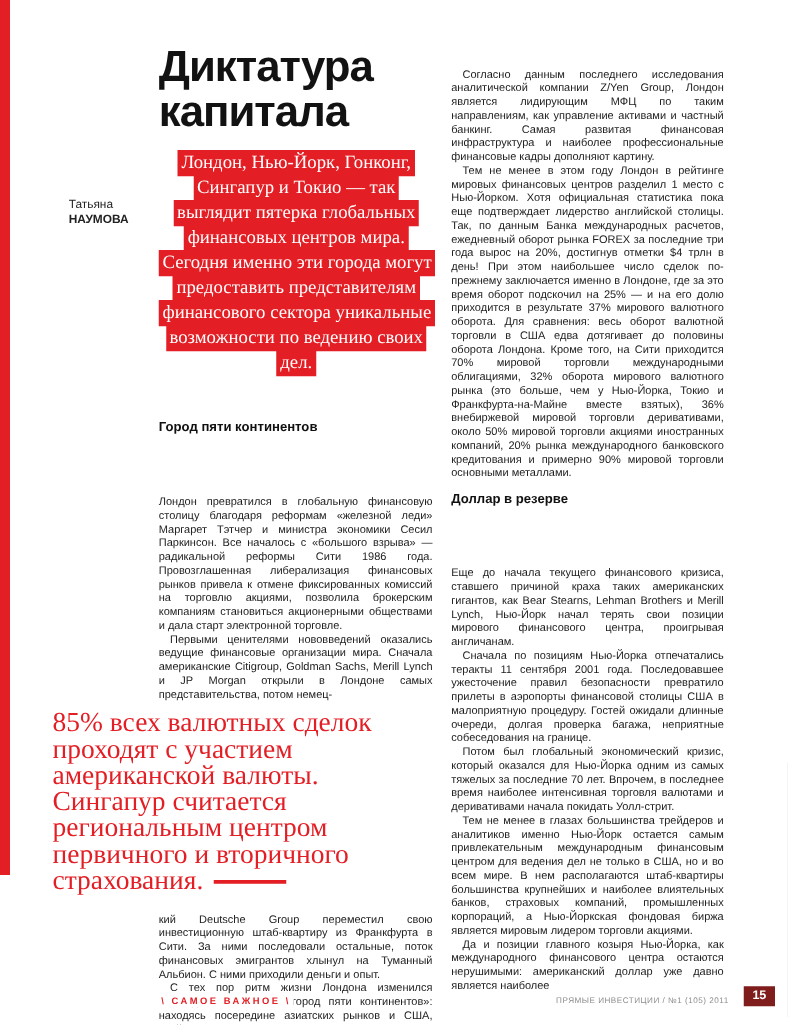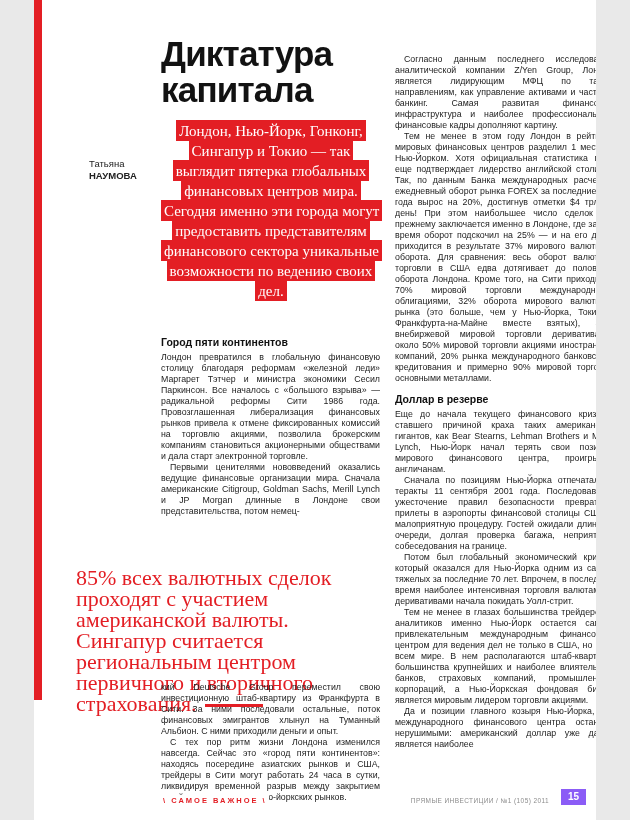--- a/index.html
+++ b/index.html
@@ -1,17 +1,17 @@
 <!DOCTYPE html>
 <html lang="ru"><head>
 <meta charset="utf-8">
 <style>
   html,body { margin:0; padding:0; background:#e9e9e9; }
   .page {
-    position:relative; width:562px; height:820px; background:#ffffff;
+    position:relative; width:630px; height:820px; background:#ffffff;
     overflow:hidden; font-family:"Liberation Sans", sans-serif; color:#1c1c1c;
     margin:0 auto;
   }
   .red-stripe { position:absolute; left:0; top:0; width:8px; height:700px; background:#e31e24; }
 
   .title { position:absolute; left:127px; top:36px; margin:0; font-size:35px; font-weight:bold;
            line-height:1.03; letter-spacing:-0.8px; color:#121212; }
   .title span { display:block; }
 
   .author { position:absolute; left:55px; top:158px; font-size:9.5px; line-height:1.3; color:#222; }
@@ -25,34 +25,34 @@
   .col { position:absolute; }
   .mid1  { left:127px; top:336px; width:219px; }
   .mid2  { left:127px; top:682px; width:219px; }
   .right { left:361px; top:54px;  width:218px; }
 
   .h { margin:0 0 4px 0; font-size:10.5px; font-weight:bold; color:#111; }
   .h2m { margin-top:9px; }
 
   .col p { margin:0; font-size:8.8px; line-height:11px; text-align:justify;
            text-indent:9px; hyphens:auto; -webkit-hyphens:auto; }
-  .col p.ni { text-indent:0; }
+  .col p.ni { text-indent:0;margin-top:48px; }
 
   .quote { position:absolute; left:42px; top:564px; width:304px; background:#fff;
            font-family:"Liberation Serif", serif; font-size:22px; line-height:21px;
            color:#e31e24; padding:3px 0; }
   .quote .dash { display:inline-block; width:58px; height:3px; background:#e31e24;
                  vertical-align:middle; margin-left:8px; }
 
   .rubric { position:absolute; left:127px; top:795px; color:#e31e24; font-size:7.5px;
             font-weight:bold; letter-spacing:2px; background:#fff; padding:1px 2px; }
   .journal { position:absolute; right:45px; top:796px; font-size:6.5px; color:#8c8c8c;
              letter-spacing:0.4px; background:#fff; padding:1px 2px; }
   .pagebox { position:absolute; right:10px; top:789px; width:25px; height:16px;
-             background:#8b5cf6; color:#fff; font-size:10px; font-weight:bold;
+             background:#7f1d1d; color:#fff; font-size:10px; font-weight:bold;
              text-align:center; line-height:16px; }
 </style>
 </head>
 <body>
 
 <div class="page">
   <div class="red-stripe"></div>
 
   <h1 class="title">
     <span>Диктатура</span>
@@ -64,21 +64,21 @@
     <div class="last">НАУМОВА</div>
   </div>
 
   <div class="lead">
     <span>Лондон, Нью-Йорк, Гонконг, Сингапур и Токио — так выглядит пятерка глобальных финансовых центров мира. Сегодня именно эти города могут предоставить представителям финансового сектора уникальные возможности по ведению своих дел.</span>
   </div>
 
   <div class="col mid1">
     <h2 class="h">Город пяти континентов</h2>
     <p class="ni">Лондон превратился в глобальную финансовую столицу благодаря реформам «железной леди» Маргарет Тэтчер и министра экономики Сесил Паркинсон. Все началось с «большого взрыва» — радикальной реформы Сити 1986 года. Провозглашенная либерализация финансовых рынков привела к отмене фиксированных комиссий на торговлю акциями, позволила брокерским компаниям становиться акционерными обществами и дала старт электронной торговле.</p>
-    <p>Первыми ценителями нововведений оказались ведущие финансовые организации мира. Сначала американские Citigroup, Goldman Sachs, Merill Lynch и JP Morgan длинные в Лондоне свои представительства, потом немец-</p>
+    <p>Первыми ценителями нововведений оказались ведущие финансовые организации мира. Сначала американские Citigroup, Goldman Sachs, Merill Lynch и JP Morgan открыли в Лондоне самых представительства, потом немец-</p>
   </div>
 
   <div class="quote">
     <span>85% всех валютных сделок проходят с участием американской валюты. Сингапур считается региональным центром первичного и вторичного страхования.</span><span class="dash"></span>
   </div>
 
   <div class="col mid2">
     <p class="ni">кий Deutsche Group переместил свою инвестиционную штаб-квартиру из Франкфурта в Сити. За ними последовали остальные, поток финансовых эмигрантов хлынул на Туманный Альбион. С ними приходили деньги и опыт.</p>
     <p>С тех пор ритм жизни Лондона изменился навсегда. Сейчас это «город пяти континентов»: находясь посередине азиатских рынков и США, трейдеры в Сити могут работать 24 часа в сутки, ликвидируя временной разрыв между закрытием токийских и открытием нью-йоркских рынков.</p>
   </div>

